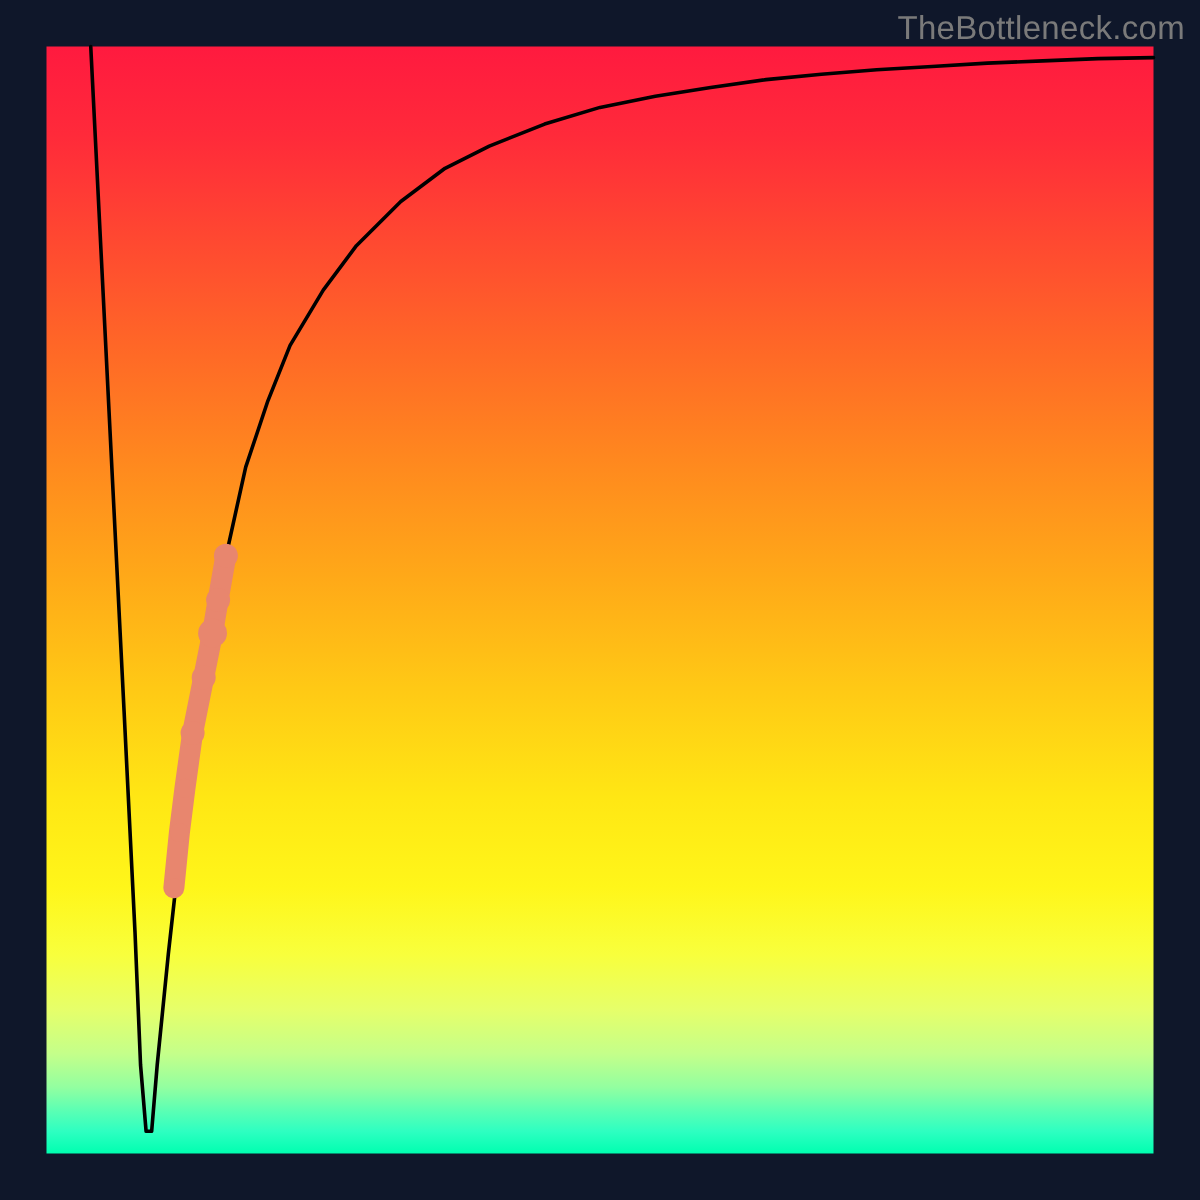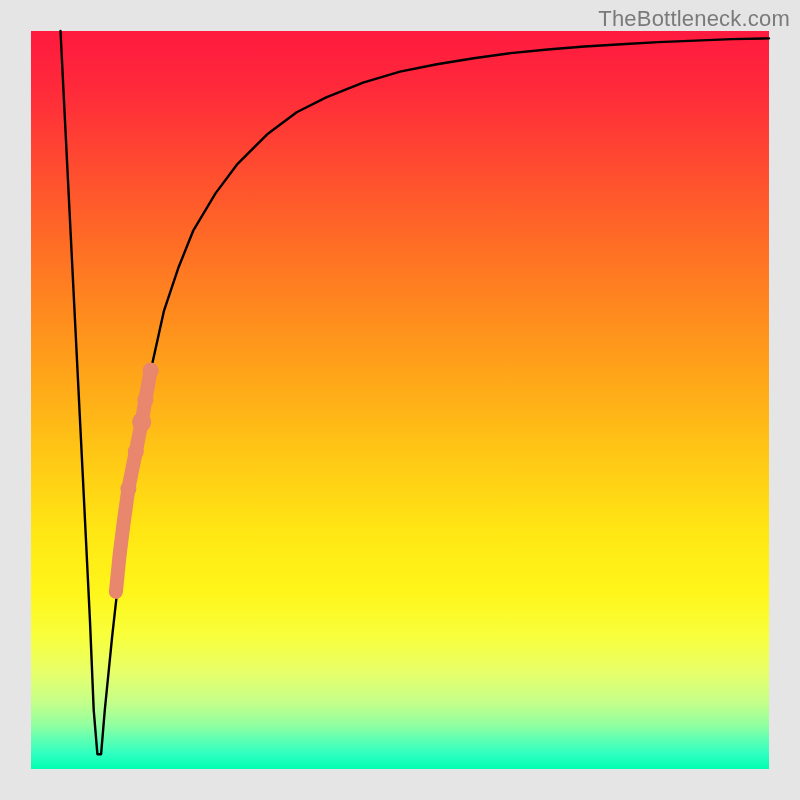--- a/index.html
+++ b/index.html
@@ -8,21 +8,21 @@
     width: 800px;
     height: 800px;
     overflow: hidden;
     background: #000;
     font-family: Arial, Helvetica, sans-serif;
   }
   .frame {
     position: relative;
     width: 800px;
     height: 800px;
-    background: #e5e5e5;
+    background: #0f172a;
   }
   .plot-area {
     position: absolute;
     left: 31px;
     top: 31px;
     width: 738px;
     height: 738px;
     
     background: linear-gradient(to bottom,
       #ff1a3f 0%,

